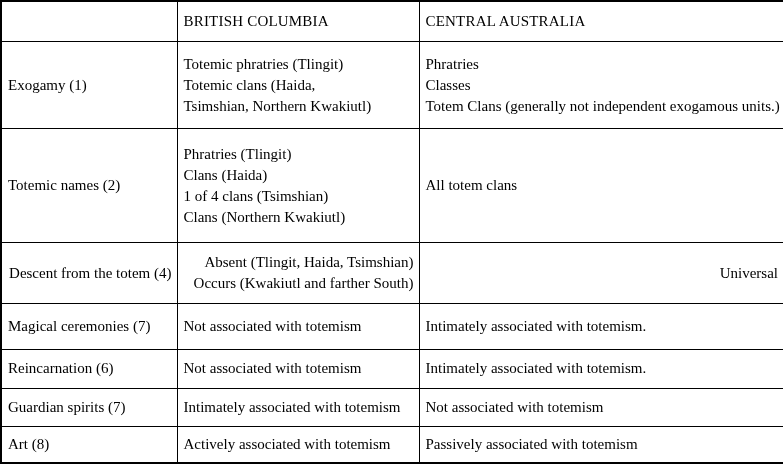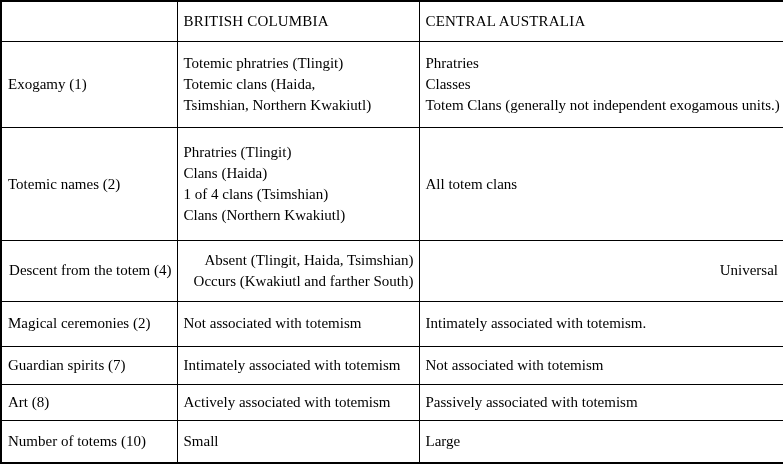--- a/index.html
+++ b/index.html
@@ -74,34 +74,34 @@
 Clans (Northern Kwakiutl)</td>
         <td>All totem clans</td>
       </tr>
       <tr style="height:47px;text-align:right;">
         <td>Descent from the totem (4)</td>
         <td>Absent (Tlingit, Haida, Tsimshian)
 Occurs (Kwakiutl and farther South)</td>
         <td>Universal</td>
       </tr>
       <tr style="height:35px;">
-        <td>Magical ceremonies (2)</td>
+        <td>Magical ceremonies (7)</td>
+        <td>Not associated with totemism</td>
+        <td>Intimately associated with totemism.</td>
+      </tr>
+      <tr style="height:30px;">
+        <td>Reincarnation (6)</td>
         <td>Not associated with totemism</td>
         <td>Intimately associated with totemism.</td>
       </tr>
       <tr style="height:29px;margin-top:24px;">
         <td>Guardian spirits (7)</td>
         <td>Intimately associated with totemism</td>
         <td>Not associated with totemism</td>
       </tr>
       <tr style="height:28px;">
         <td>Art (8)</td>
         <td>Actively associated with totemism</td>
         <td>Passively associated with totemism</td>
       </tr>
-      <tr style="height:33px;">
-        <td>Number of totems (10)</td>
-        <td>Small</td>
-        <td>Large</td>
-      </tr>
     </tbody>
   </table>
 </div>
 
 </body></html>

